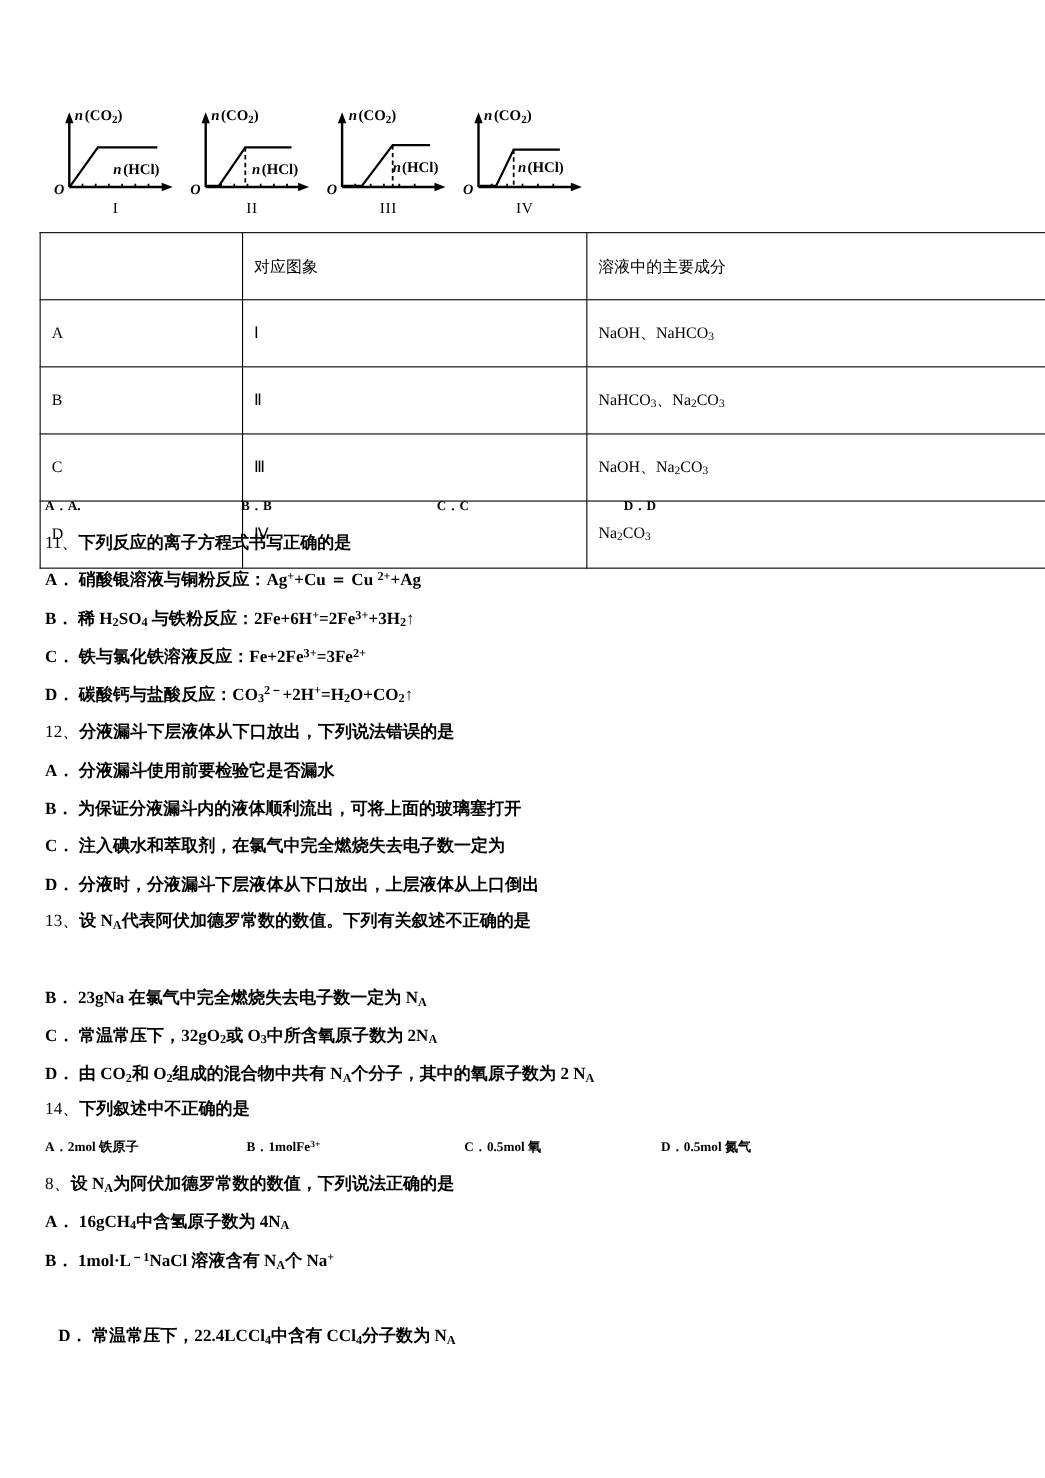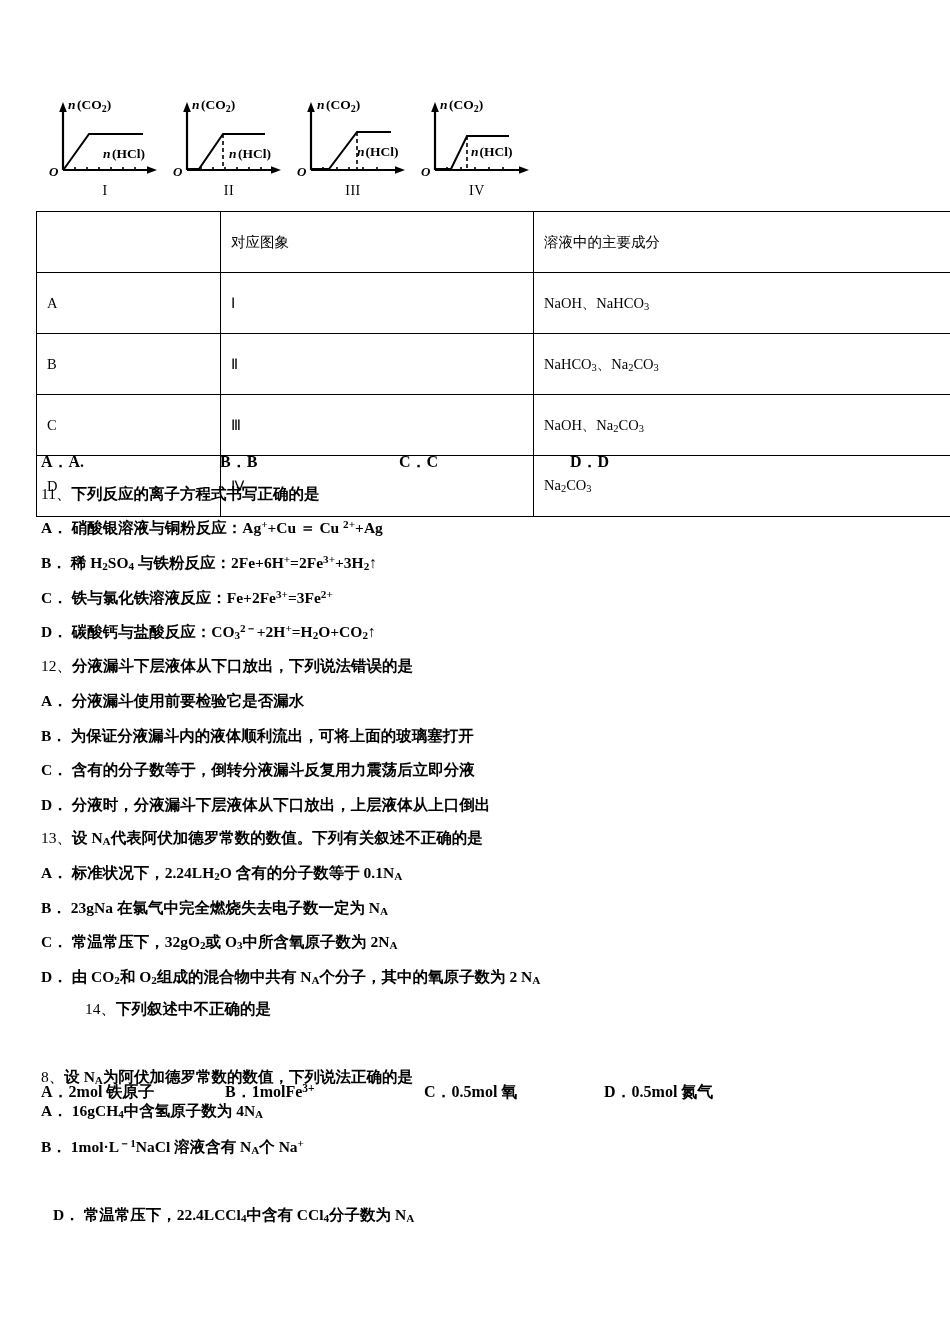--- a/index.html
+++ b/index.html
@@ -83,21 +83,21 @@
     font-size: 15.5px;
     line-height: 1.2;
     white-space: nowrap;
     font-family: "Liberation Serif", "DejaVu Serif", serif;
   }
   .qline { font-weight: normal; }
   .qline .qtext { font-weight: bold; }
   .qnum { font-weight: normal; }
   .opt { font-weight: bold; }
   .opt .marker { font-weight: bold; margin-right: 4px; }
-  .optrow { position: absolute; left: 41px; font-size: 16px; white-space: nowrap; }
+  .optrow { position: absolute; left: 41px; font-size: 12px; white-space: nowrap; }
   .optrow .slot {
     display: inline-block;
     font-weight: bold;
   }
   sub { font-size: 0.72em; vertical-align: -0.22em; }
   sup { font-size: 0.72em; vertical-align: 0.42em; }
 </style>
 </head>
 <body>
 
@@ -275,49 +275,46 @@
   <div class="line qline" style="top:657px;">
     <span class="qnum">12、</span><span class="qtext">分液漏斗下层液体从下口放出，下列说法错误的是</span>
   </div>
   <div class="line opt" style="top:692px;">
     <span class="marker">A．</span><span>分液漏斗使用前要检验它是否漏水</span>
   </div>
   <div class="line opt" style="top:727px;">
     <span class="marker">B．</span><span>为保证分液漏斗内的液体顺利流出，可将上面的玻璃塞打开</span>
   </div>
   <div class="line opt" style="top:761px;">
-    <span class="marker">C．</span><span>含有的分子数等于，倒转分液漏斗反复用力震荡后立即分液</span>
+    <span class="marker">C．</span><span>注入碘水和萃取剂，在氯气中完全燃烧失去电子数一定为</span>
   </div>
   <div class="line opt" style="top:796px;">
     <span class="marker">D．</span><span>分液时，分液漏斗下层液体从下口放出，上层液体从上口倒出</span>
   </div>
 
   <div class="line qline" style="top:829px;">
     <span class="qnum">13、</span><span class="qtext">设 N<sub>A</sub>代表阿伏加德罗常数的数值。下列有关叙述不正确的是</span>
   </div>
-  <div class="line opt" style="top:864px;">
-    <span class="marker">A．</span><span>标准状况下，2.24LH<sub>2</sub>O 含有的分子数等于 0.1N<sub>A</sub></span>
-  </div>
   <div class="line opt" style="top:899px;">
     <span class="marker">B．</span><span>23gNa 在氯气中完全燃烧失去电子数一定为 N<sub>A</sub></span>
   </div>
   <div class="line opt" style="top:933px;">
     <span class="marker">C．</span><span>常温常压下，32gO<sub>2</sub>或 O<sub>3</sub>中所含氧原子数为 2N<sub>A</sub></span>
   </div>
   <div class="line opt" style="top:968px;">
     <span class="marker">D．</span><span>由 CO<sub>2</sub>和 O<sub>2</sub>组成的混合物中共有 N<sub>A</sub>个分子，其中的氧原子数为 2 N<sub>A</sub></span>
   </div>
 
-  <div class="line qline" style="top:1000px;margin-left:44px;">
+  <div class="line qline" style="top:1000px;">
     <span class="qnum">14、</span><span class="qtext">下列叙述中不正确的是</span>
   </div>
   <div class="optrow" style="top:1034px;">
     <span class="slot" style="width:180px;"><span class="marker">A．</span><span>2mol 铁原子</span></span>
     <span class="slot" style="width:195px;"><span class="marker">B．</span><span>1molFe<sup>3+</sup></span></span>
-    <span class="slot" style="width:176px;margin-top:48px;"><span class="marker">C．</span><span>0.5mol 氧</span></span>
+    <span class="slot" style="width:176px;"><span class="marker">C．</span><span>0.5mol 氧</span></span>
     <span class="slot"><span class="marker">D．</span><span>0.5mol 氮气</span></span>
   </div>
 
   <div class="line qline" style="top:1068px;">
     <span class="qnum">8、</span><span class="qtext">设 N<sub>A</sub>为阿伏加德罗常数的数值，下列说法正确的是</span>
   </div>
   <div class="line opt" style="top:1102px;">
     <span class="marker">A．</span><span>16gCH<sub>4</sub>中含氢原子数为 4N<sub>A</sub></span>
   </div>
   <div class="line opt" style="top:1137px;">

